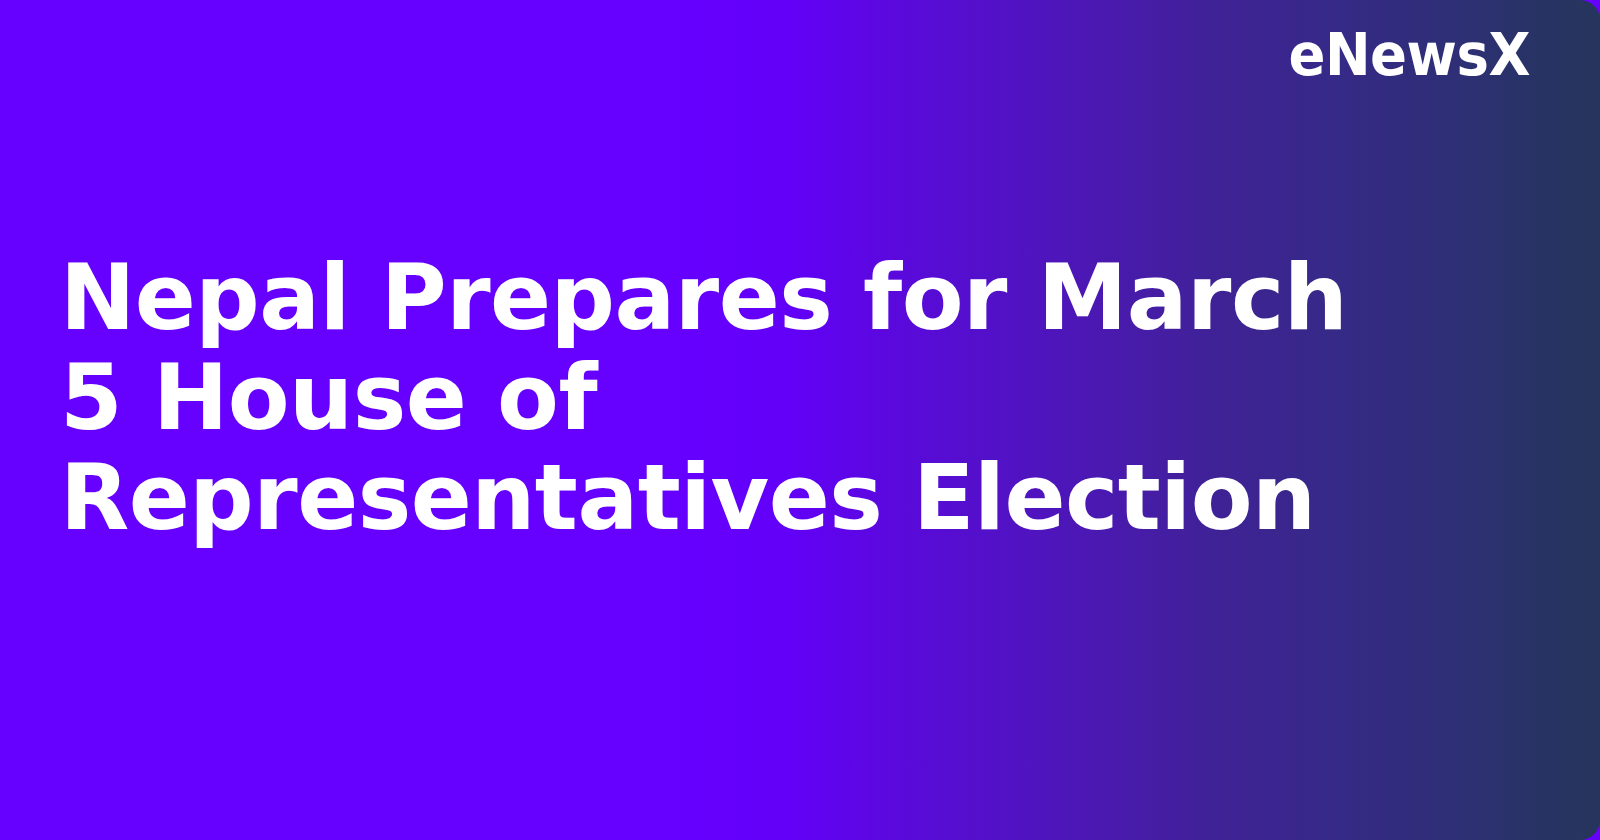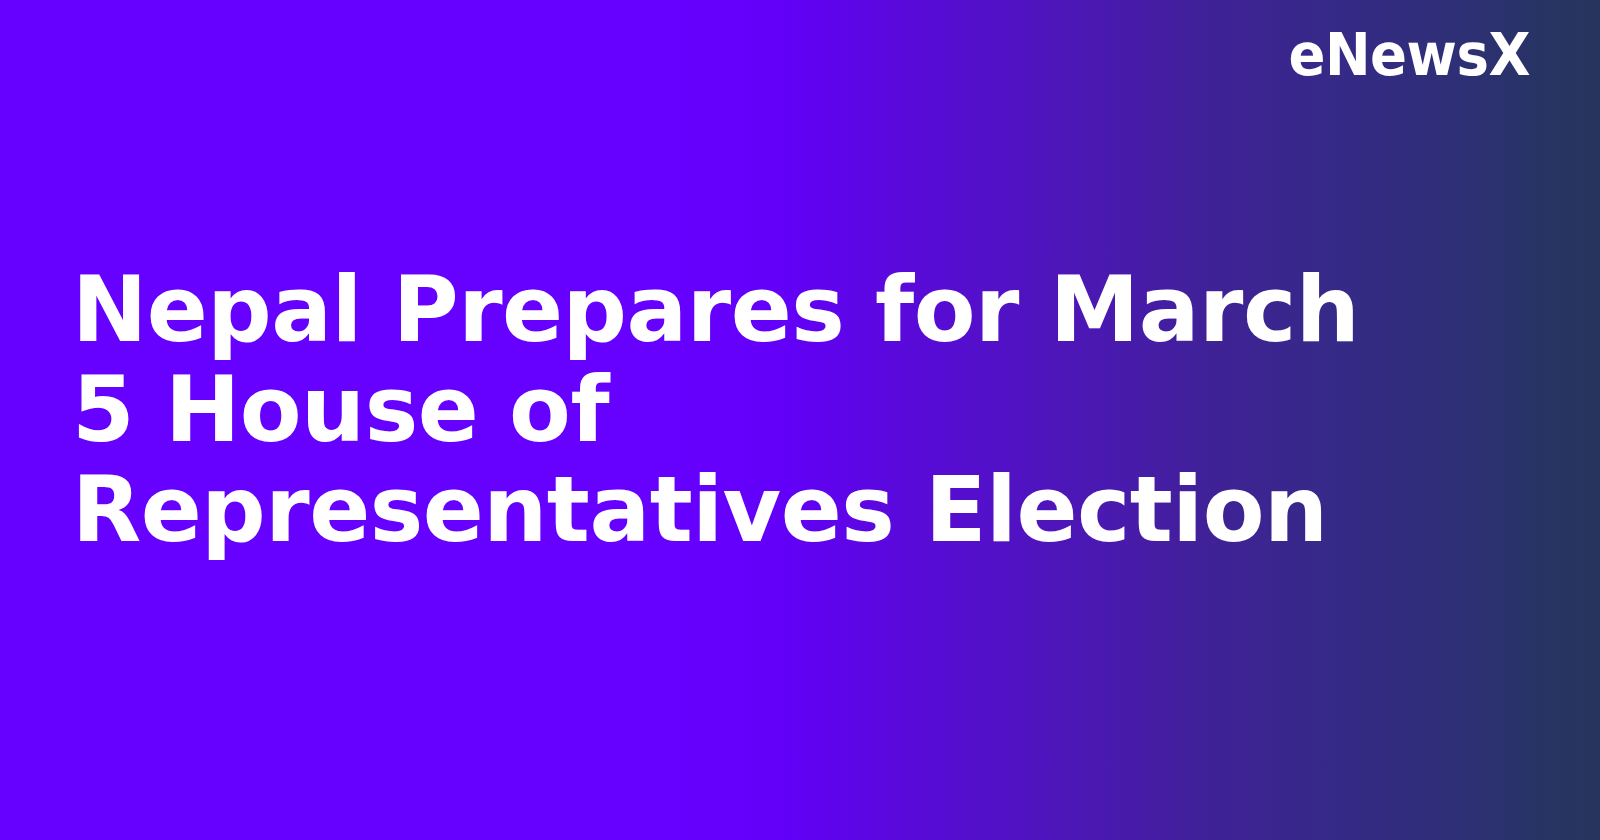--- a/index.html
+++ b/index.html
@@ -28,20 +28,21 @@
       #6600ff 42%,
       #6200f8 49%,
       #5a09dc 56%,
       #4a19b0 69%,
       #3f2296 76%,
       #352a86 84%,
       #2e2f76 91%,
       #283365 96%,
       #26355c 100%
     );
+    border-radius: 20px;
   }
 
   
   .brand {
     position: absolute;
     top: 26px;
     right: 70px;
     color: #ffffff;
     font-family: "DejaVu Sans", sans-serif;
     font-size: 58px;
@@ -54,21 +55,21 @@
     transform-origin: right top;
     -webkit-font-smoothing: antialiased;
   }
 
   
   .headline {
     position: absolute;
     left: 60px;
     top: 248px;
     width: 1330px;
-    margin: 12px;
+    margin: 0;
     color: #ffffff;
     font-family: "DejaVu Sans", sans-serif;
     font-size: 90px;
     font-weight: 700;
     line-height: 100px;
     letter-spacing: -0.5px;
     text-align: left;
     -webkit-font-smoothing: antialiased;
   }
 </style>

